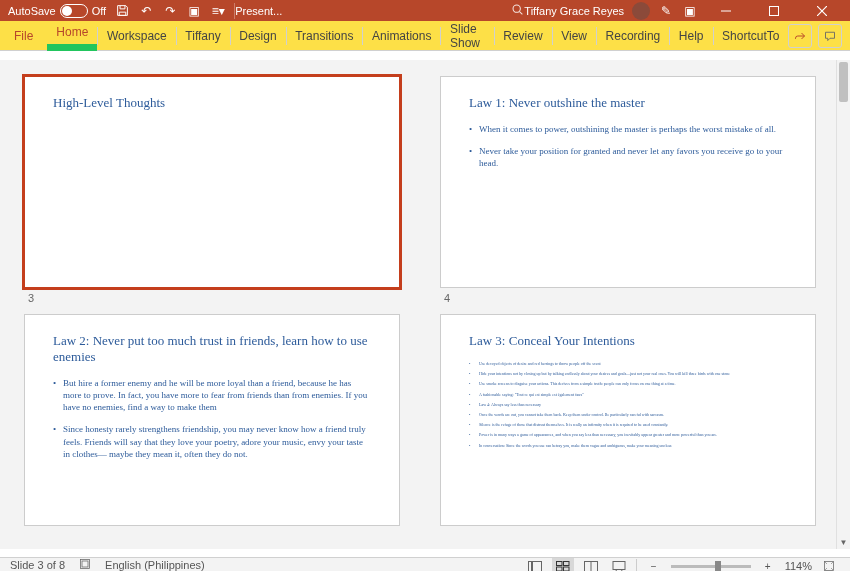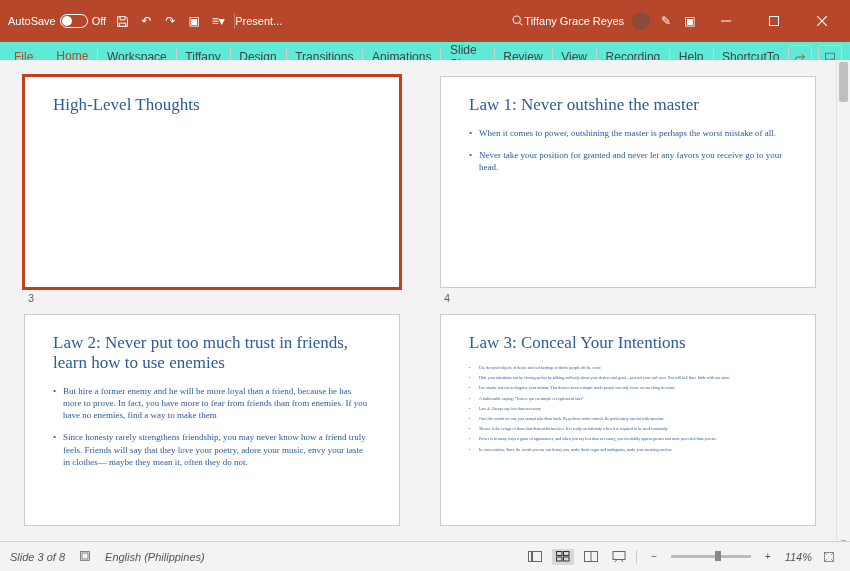--- a/index.html
+++ b/index.html
@@ -1,49 +1,49 @@
 <!DOCTYPE html>
 <html><head>
 <meta charset="utf-8">
 <style>
 * { box-sizing: border-box; margin: 0; padding: 0; }
 body { font-family: "Segoe UI", Arial, sans-serif; background: #fff; width: 850px; height: 571px; overflow: hidden; position: relative; }
-.titlebar { height: 42px; background: #b7472a; display: flex; align-items: center; color: #fff; font-size: 11px; }
+.titlebar { height: 21px; background: #b7472a; display: flex; align-items: center; color: #fff; font-size: 11px; }
 .titlebar .left { display: flex; align-items: center; gap: 8px; padding-left: 8px; }
 .autosave { display: flex; align-items: center; gap: 4px; }
 .toggle { width: 28px; height: 14px; border: 1px solid #fff; border-radius: 7px; position: relative; }
 .toggle::after { content: ''; position: absolute; width: 10px; height: 10px; background: #fff; border-radius: 50%; left: 1px; top: 1px; }
 .tb-icon { width: 16px; height: 16px; display: flex; align-items: center; justify-content: center; font-size: 12px; cursor: pointer; }
 .tb-sep { width: 1px; height: 16px; background: rgba(255,255,255,0.3); }
 .titlebar .center { flex: 1; display: flex; align-items: center; justify-content: space-between; gap: 8px; }
 .titlebar .right { display: flex; align-items: center; gap: 8px; padding-right: 8px; }
 .avatar { width: 18px; height: 18px; border-radius: 50%; background: #8b4a3a; }
 .win-btn { width: 40px; height: 30px; display: flex; align-items: center; justify-content: center; cursor: pointer; }
-.ribbon { height: 30px; background: #5eead4; border-bottom: 1px solid #d0d0d0; display: flex; align-items: center; font-size: 12px; }
+.ribbon { height: 30px; background: #fde047; border-bottom: 1px solid #d0d0d0; display: flex; align-items: center; font-size: 12px; }
 .ribbon-tab { padding: 0 9px; height: 30px; display: flex; align-items: center; cursor: pointer; color: #444; }
 .ribbon-tab.file { color: #b7472a; font-weight: normal; padding: 0 14px; }
-.ribbon-tab.active { border-bottom: 2px solid #22c55e; color: #b7472a; }
+.ribbon-tab.active { border-bottom: 7px solid #22c55e; color: #b7472a; }
 .ribbon-sep { width: 1px; height: 18px; background: #d0d0d0; }
 .ribbon-right { margin-left: auto; display: flex; align-items: center; gap: 6px; padding-right: 10px; }
 .ribbon-btn { width: 24px; height: 24px; border: 1px solid #d0d0d0; display: flex; align-items: center; justify-content: center; border-radius: 3px; cursor: pointer; font-size: 11px; }
 .workspace { position: absolute; top: 60px; bottom: 22px; left: 0; right: 0; background: #f3f3f3; overflow: hidden; }
 .slide-grid { padding: 16px 24px; display: grid; grid-template-columns: 1fr 1fr; gap: 10px 30px; }
 .slide-wrap { display: flex; flex-direction: column; }
 .slide { width: 376px; height: 212px; background: #fff; border: 1px solid #ccc; padding: 18px 28px; position: relative; }
 .slide.selected { outline: 3px solid #c43e1c; outline-offset: -1px; }
 .slide-num { font-size: 11px; color: #666; margin-top: 4px; padding-left: 4px; }
-.slide-title { color: #2d5b9a; font-family: Georgia, serif; font-size: 17px; margin-bottom: 12px; }
+.slide-title { color: #2d5b9a; font-family: Georgia, serif; font-size: 13px; margin-bottom: 12px; }
 .slide-bullets { list-style: none; }
 .slide-bullets li { color: #2d5b9a; font-family: Georgia, serif; font-size: 9px; line-height: 1.35; margin-bottom: 10px; position: relative; padding-left: 10px; }
 .slide-bullets li::before { content: '•'; position: absolute; left: 0; }
 .slide-bullets.tiny li { font-size: 4px; margin-bottom: 5px; line-height: 1.3; }
 .vscroll { position: absolute; right: 0; top: 0; bottom: 0; width: 14px; background: #f3f3f3; border-left: 1px solid #e0e0e0; }
 .vscroll-thumb { position: absolute; left: 2px; right: 2px; top: 2px; height: 40px; background: #c0c0c0; border-radius: 2px; }
 .vscroll-arrow { position: absolute; left: 0; right: 0; height: 14px; display: flex; align-items: center; justify-content: center; font-size: 8px; color: #666; cursor: pointer; }
-.statusbar { position: absolute; bottom: 0; left: 0; right: 0; height: 30px; background: #f3f3f3; border-top: 1px solid #d0d0d0; display: flex; align-items: center; font-size: 11px; color: #555; padding: 0 10px; font-style: italic; }
+.statusbar { position: absolute; bottom: 0; left: 0; right: 0; height: 14px; background: #f3f3f3; border-top: 1px solid #d0d0d0; display: flex; align-items: flex-start; font-size: 11px; color: #555; padding: 0 10px; }
 .statusbar .left { display: flex; align-items: center; gap: 14px; }
 .statusbar .right { margin-left: auto; display: flex; align-items: center; gap: 6px; }
 .view-btn { width: 22px; height: 16px; display: flex; align-items: center; justify-content: center; cursor: pointer; font-size: 10px; }
 .view-btn.active { background: #d8d8d8; }
 .zoom-slider { width: 80px; height: 3px; background: #bbb; position: relative; }
 .zoom-slider::after { content: ''; position: absolute; width: 6px; height: 10px; background: #888; left: 56%; top: -4px; }
 </style>
 </head>
 <body>
 

